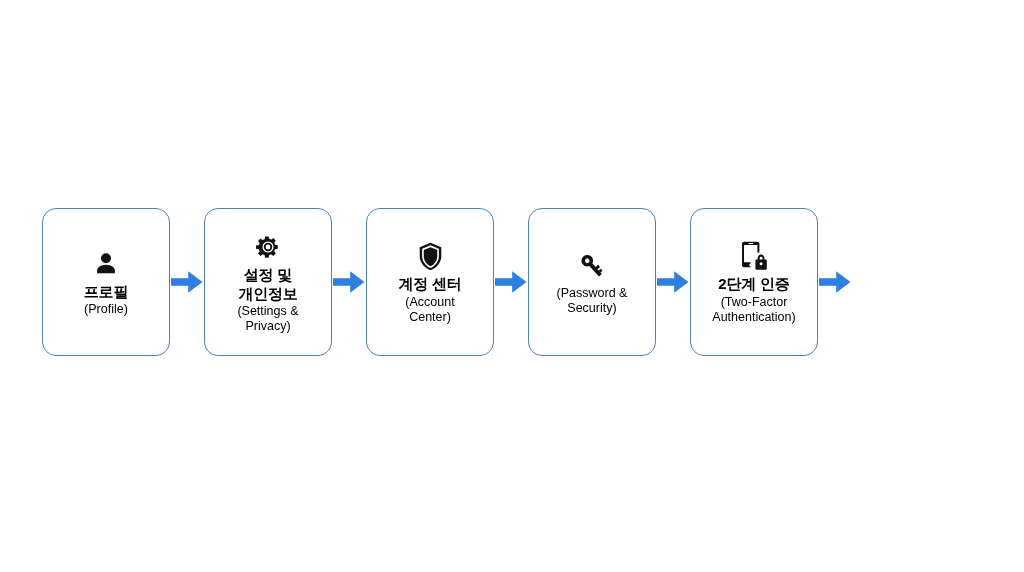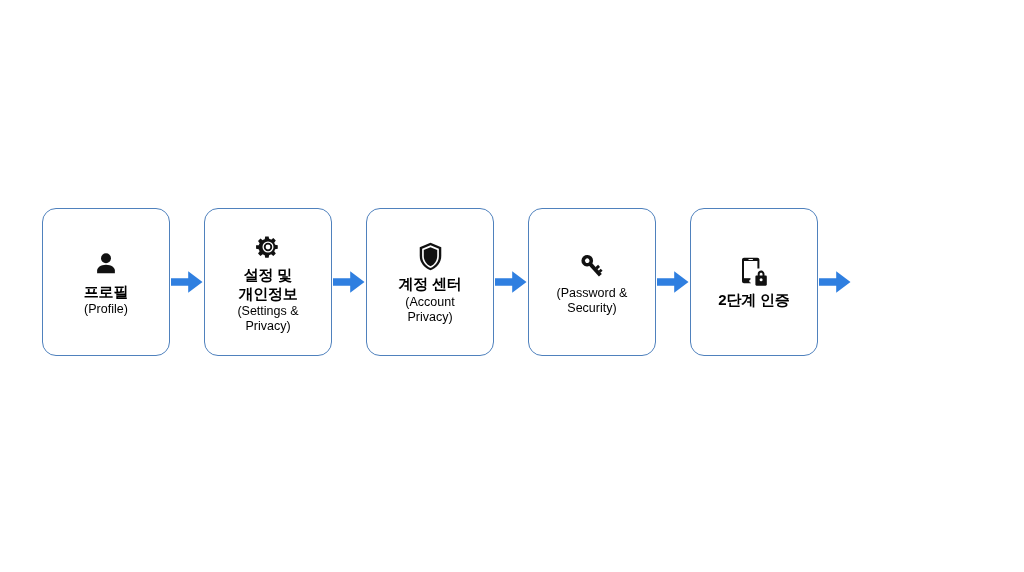--- a/index.html
+++ b/index.html
@@ -131,21 +131,21 @@
     <div class="step">
       <div class="icon-wrap">
         <svg width="25" height="29" viewBox="0 0 24 28" aria-hidden="true">
           <path d="M12 0.8 1.6 5.1v8.3c0 6.3 4.4 11.8 10.4 13.8 6-2 10.4-7.5 10.4-13.8V5.1L12 .8z"></path>
           <path d="M12 3.2 3.9 6.6v6.8c0 5.2 3.5 9.8 8.1 11.6 4.6-1.8 8.1-6.4 8.1-11.6V6.6L12 3.2z" fill="#ffffff"></path>
           <path d="M12 5.0 5.5 7.7v5.7c0 4.4 2.8 8.3 6.5 10 3.7-1.7 6.5-5.6 6.5-10V7.7L12 5z"></path>
         </svg>
       </div>
       <div class="label-ko">계정 센터</div>
       <div class="label-en">(Account
-Privacy)</div>
+Center)</div>
     </div>
 
     <div class="arrow">
       <svg width="32" height="28" viewBox="0 0 32 28">
         <path d="M0 10.2 h17.2 V3.2 L31.5 14 L17.2 24.8 V17.8 H0 Z" fill="#2f7fe0"></path>
       </svg>
     </div>
 
     <div class="step">
       <div class="icon-wrap">
@@ -174,20 +174,22 @@
         <svg width="28" height="30" viewBox="0 0 28 30" aria-hidden="true">
           <path d="M4 0.8h13.4c1.1 0 2 .9 2 2v8.6h-3.2c-1.6 0-2.9 1.3-2.9 2.9v1.1h-1.2c-.9 0-1.6.7-1.6 1.6v8.1c0 .5.2.9.5 1.2H4c-1.1 0-2-.9-2-2V2.8c0-1.1.9-2 2-2z"></path>
           <rect x="4.0" y="4.0" width="13.4" height="17.2" fill="#ffffff"></rect>
           <rect x="8.4" y="1.9" width="4.6" height="1.1" rx="0.55" fill="#ffffff"></rect>
           <circle cx="10.7" cy="24.1" r="1.5" fill="#ffffff"></circle>
           <path d="M21.1 13.6c-1.9 0-3.4 1.5-3.4 3.4v1.6h-1.2c-.6 0-1.1.5-1.1 1.1v7.9c0 .6.5 1.1 1.1 1.1h9.2c.6 0 1.1-.5 1.1-1.1v-7.9c0-.6-.5-1.1-1.1-1.1h-1.2V17c0-1.9-1.5-3.4-3.4-3.4zm0 2.1c.8 0 1.4.6 1.4 1.3v1.6h-2.8V17c0-.7.6-1.3 1.4-1.3z"></path>
           <circle cx="21.1" cy="22.7" r="1.5" fill="#ffffff"></circle>
         </svg>
       </div>
       <div class="label-ko">2단계 인증</div>
+      <div class="label-en">(Two-Factor
+Authentication)</div>
     </div>
 
     <div class="arrow">
       <svg width="32" height="28" viewBox="0 0 32 28">
         <path d="M0 10.2 h17.2 V3.2 L31.5 14 L17.2 24.8 V17.8 H0 Z" fill="#2f7fe0"></path>
       </svg>
     </div>
 
 
   </div>

